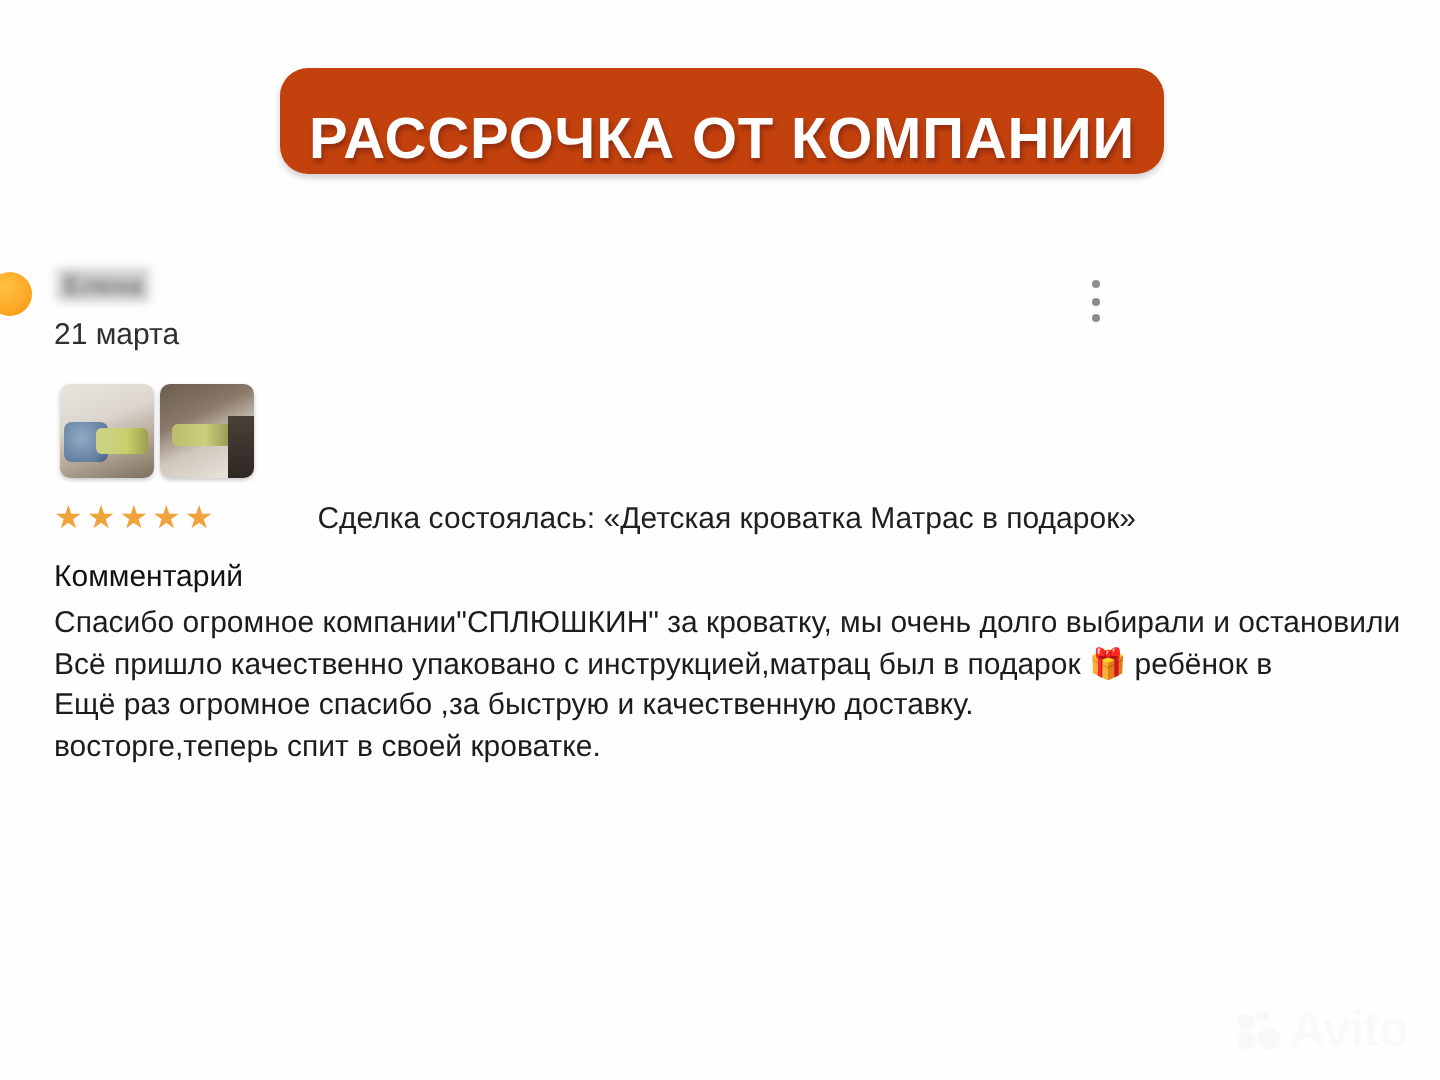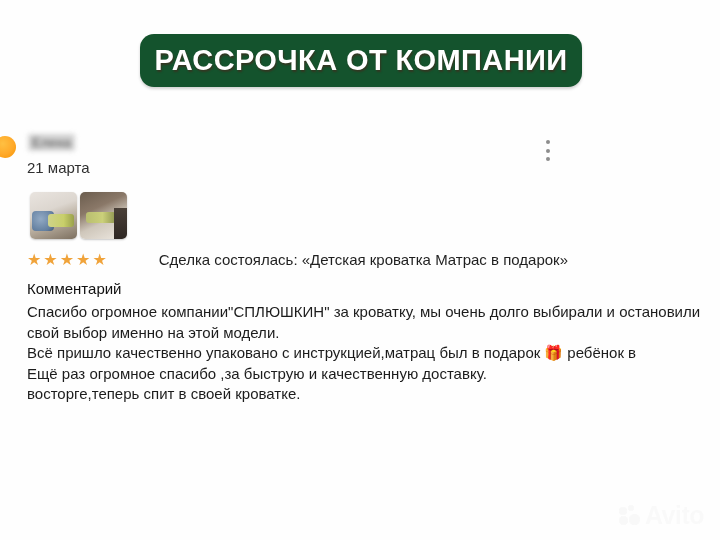--- a/index.html
+++ b/index.html
@@ -23,24 +23,24 @@
     background: #fefefe;
   }
 
   
   .banner {
     position: absolute;
     left: 140px;
     top: 34px;
     width: 442px;
     height: 53px;
-    background: #14532d;
+    background: #c2410c;
     border-radius: 14px;
     display: flex;
-    align-items: center;
+    align-items: flex-end;
     justify-content: center;
     box-shadow: 0 2px 3px rgba(0,0,0,0.18);
   }
   .banner-text {
     color: #ffffff;
     font-size: 29px;
     font-weight: bold;
     letter-spacing: 0.4px;
     white-space: nowrap;
     text-shadow: 1px 2px 2px rgba(90,20,20,0.45);
@@ -290,21 +290,20 @@
         <span>★</span>
         <span>★</span>
       </div>
       <div class="deal-text">Сделка состоялась: «Детская кроватка Матрас в подарок»</div>
     </div>
 
     <div class="comment-title">Комментарий</div>
 
     <div class="comment-body">
       <p>Спасибо огромное компании"СПЛЮШКИН" за кроватку, мы очень долго выбирали и остановили</p>
-      <p>свой выбор именно на этой модели.</p>
       <p>Всё пришло качественно упаковано с инструкцией,матрац был в подарок 🎁 ребёнок в</p>
       <p>Ещё раз огромное спасибо ,за быструю и качественную доставку.</p>
       <p>восторге,теперь спит в своей кроватке.</p>
     </div>
 
   </div>
 
   <div class="watermark">
     <div class="wm-dots">
       <i class="wm-d1"></i>

